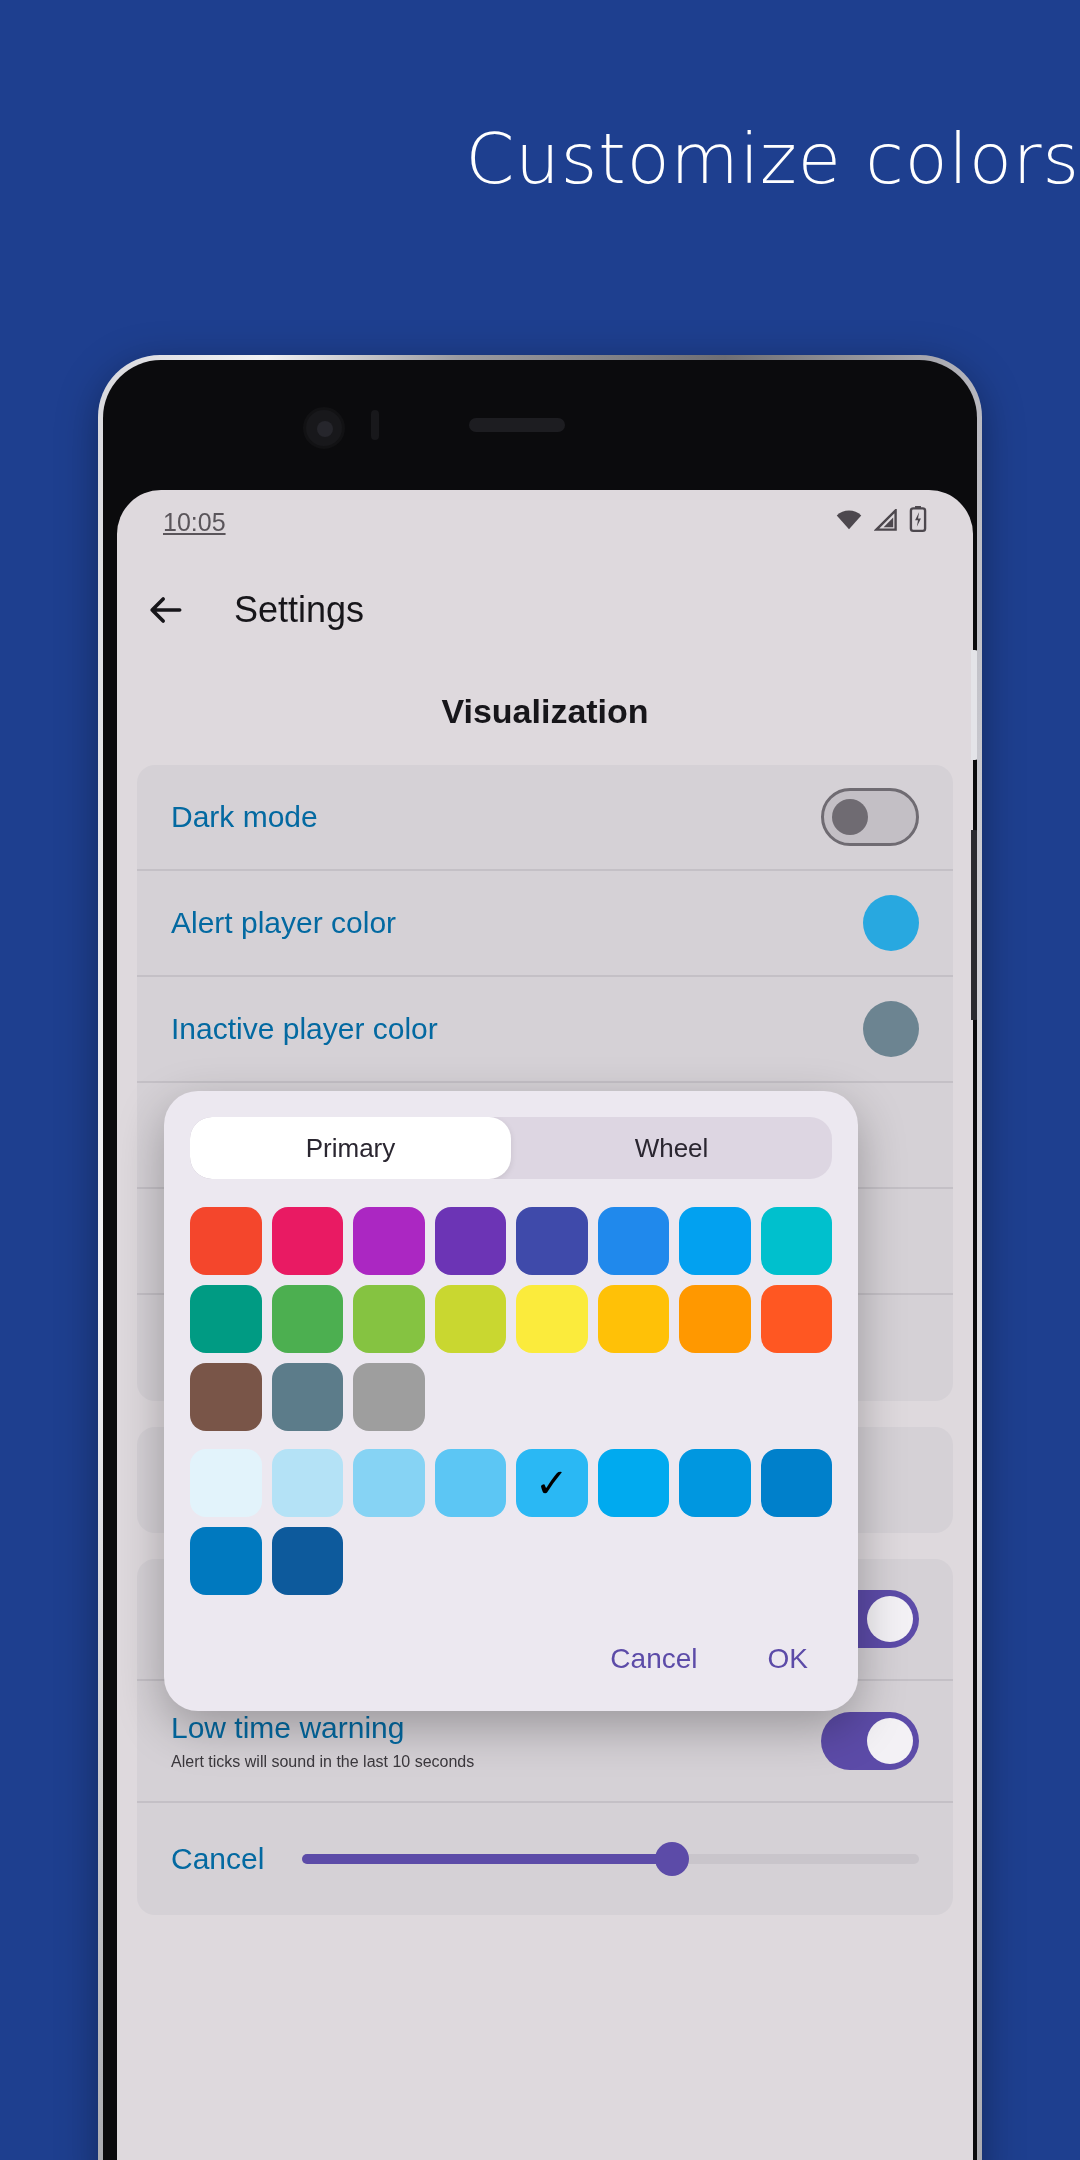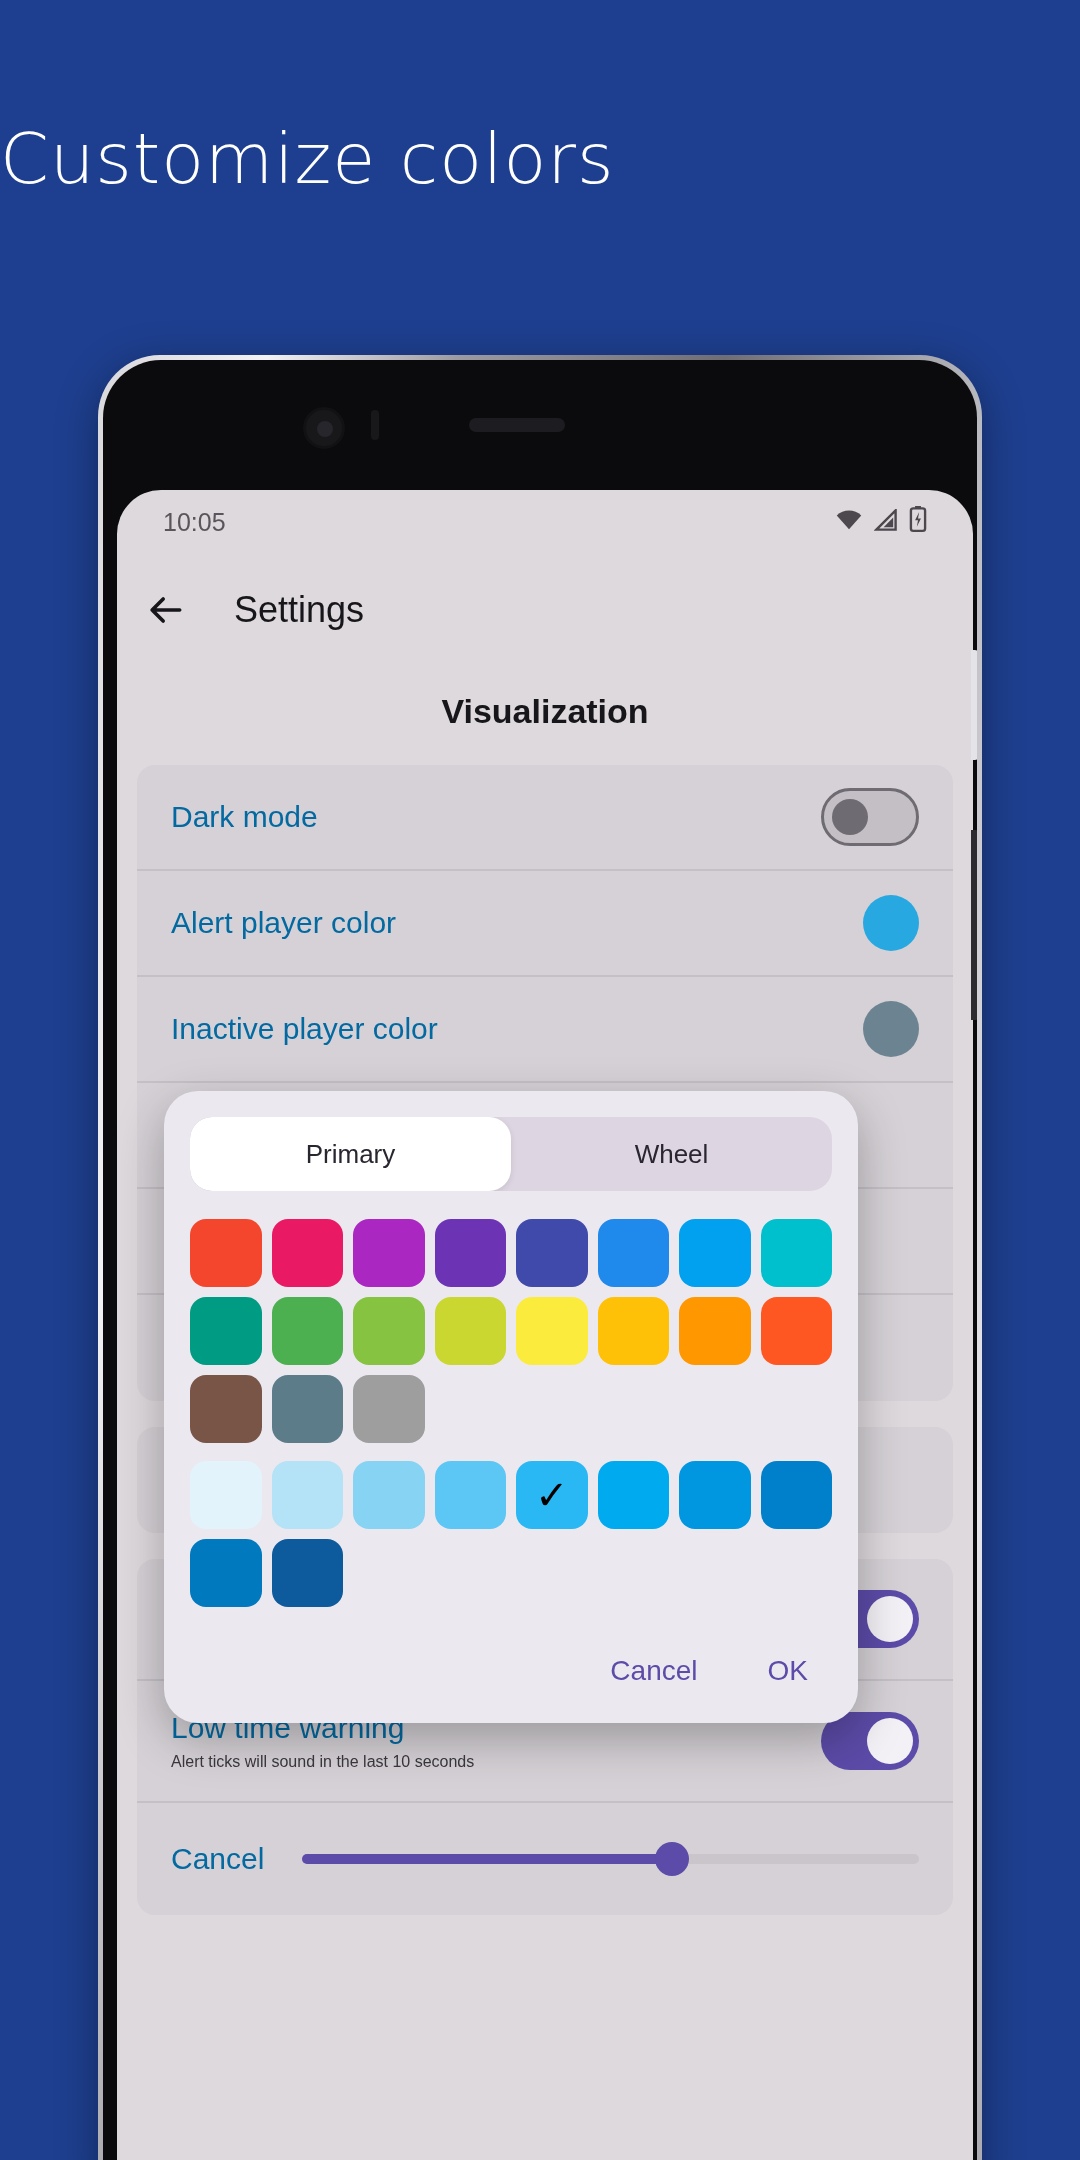--- a/index.html
+++ b/index.html
@@ -7,21 +7,21 @@
     width: 1080px; height: 2160px;
     font-family: "Liberation Sans", sans-serif;
     overflow: hidden;
   }
   body { background: #1e3f8f; position: relative; }
 
   
   .promo-title {
     position: absolute;
     top: 118px; left: 0; right: 0;
-    text-align: left;
+    text-align: right;
     color: #ffffff;
     font-size: 70px;
     font-weight: 300;
     letter-spacing: 1px;
     font-family: "DejaVu Sans", sans-serif;
   }
 
   
   .phone {
     position: absolute;
@@ -81,20 +81,21 @@
     border-radius: 44px 44px 0 0;
     overflow: hidden;
   }
 
   .statusbar {
     height: 64px;
     display: flex; align-items: center;
     padding: 0 46px 0 46px;
     color: #5a555a;
     font-size: 25px;
+    text-decoration: underline;
   }
   .statusbar .sb-spacer { flex: 1; }
   .sb-icons { display: flex; align-items: center; gap: 11px; }
 
   .appbar {
     height: 112px;
     display: flex; align-items: center;
     padding-left: 26px;
     gap: 47px;
   }
@@ -176,21 +177,21 @@
     background: #ece8f0;
     border-radius: 34px;
     box-shadow: 0 16px 48px rgba(0,0,0,.28);
     padding: 26px 26px 22px 26px;
     z-index: 20;
   }
   .tabs {
     display: flex;
     background: #ddd6e2;
     border-radius: 22px;
-    height: 74px;
+    height: 62px;
     overflow: hidden;
     margin-bottom: 28px;
   }
   .tab {
     flex: 1;
     display: flex; align-items: center; justify-content: center;
     font-size: 26px; color: #2a2630;
   }
   .tab.active {
     background: #ffffff;

